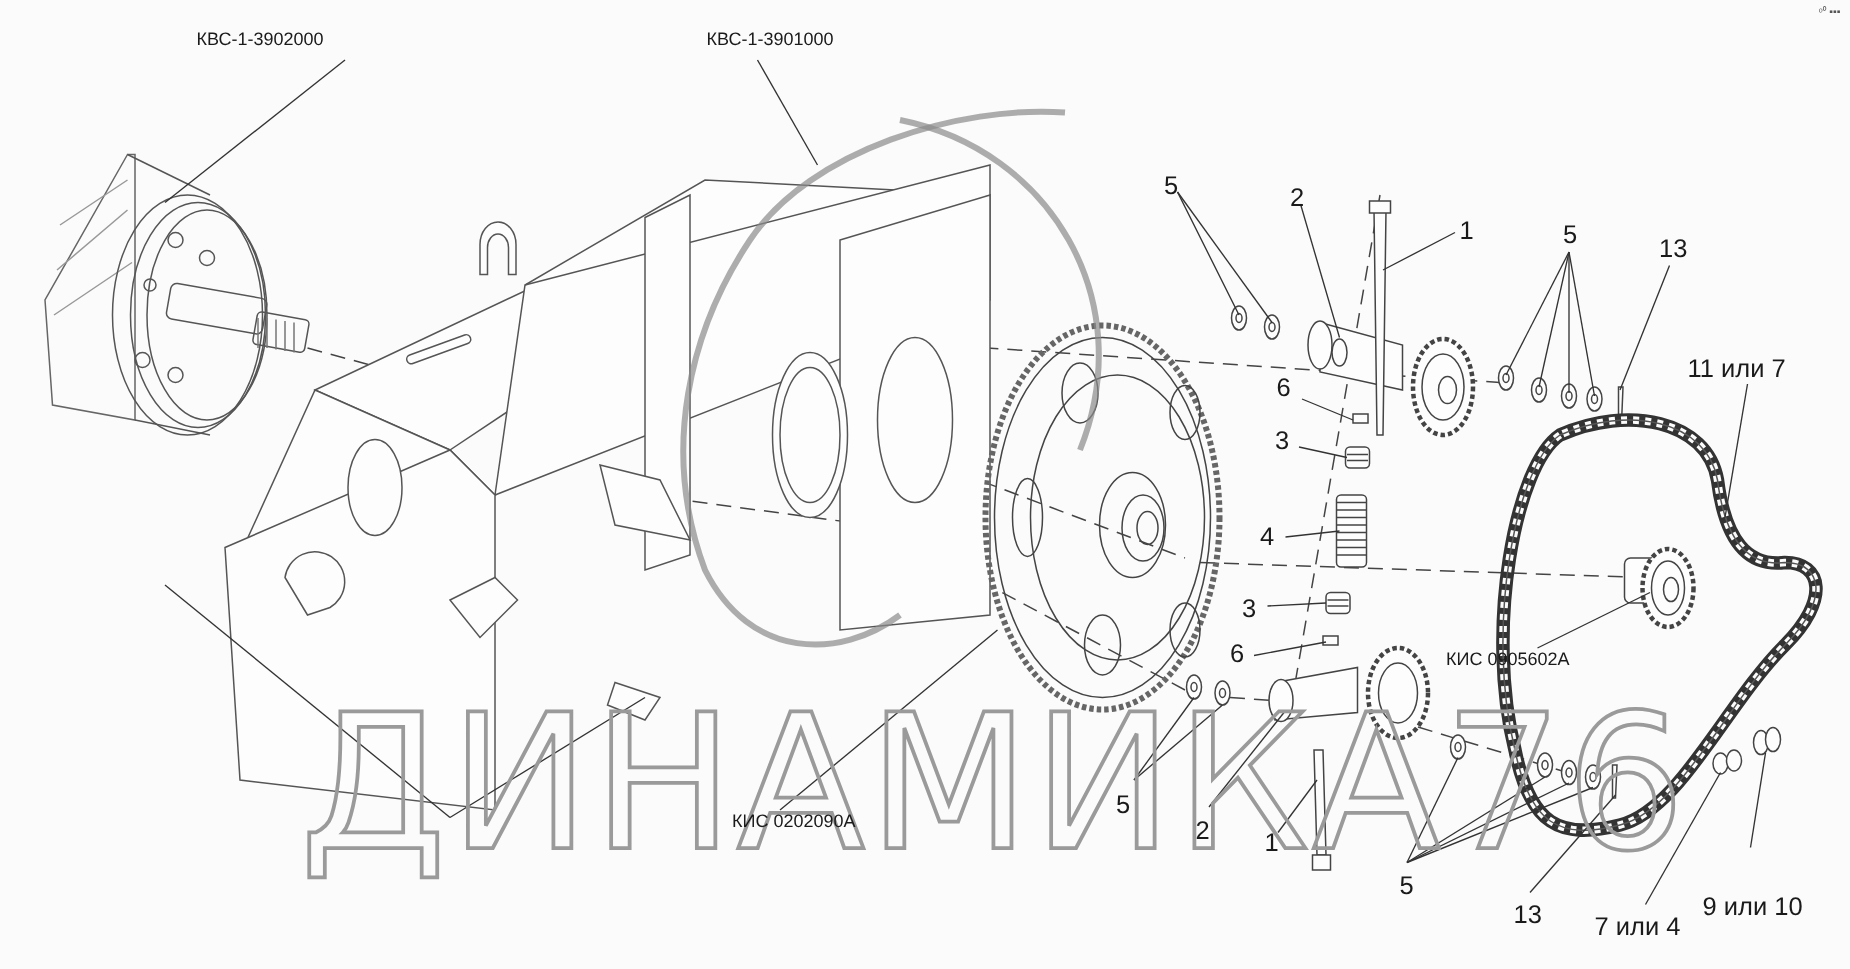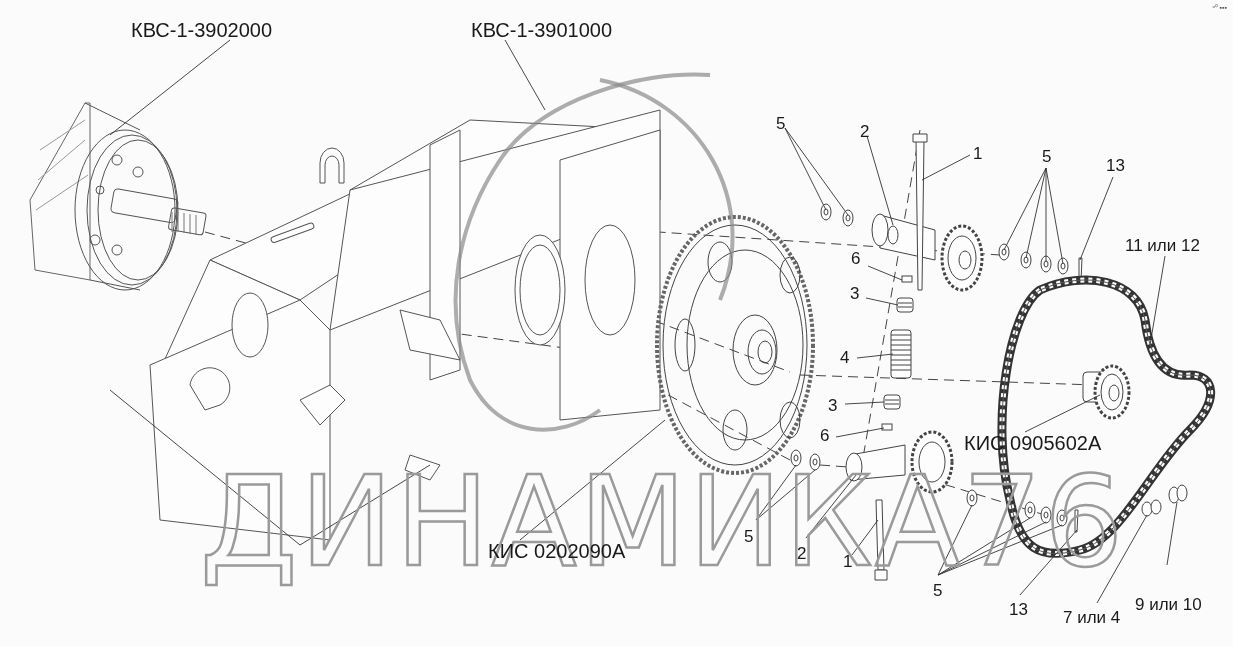--- a/index.html
+++ b/index.html
@@ -1,20 +1,20 @@
 <!DOCTYPE html>
 <html><head>
   <meta charset="utf-8">
   <style>
     html, body { margin: 0; padding: 0; background: #fbfbfb; }
     body { width: 1233px; height: 646px; overflow: hidden; position: relative;
            font-family: "Liberation Sans", sans-serif; }
     #stage { position: absolute; left: 0; top: 0; width: 1233px; height: 646px; }
     svg { position: absolute; left: 0; top: 0; }
-    .lbl { position: absolute; font-size: 20px; color: #1a1a1a; white-space: nowrap;
+    .lbl { position: absolute; font-size: 12px; color: #1a1a1a; white-space: nowrap;
            font-family: "Liberation Sans", sans-serif; line-height: 1; }
     .num { font-size: 17px; }
     .corner { position: absolute; right: 6px; top: 3px; font-size: 7px; color: #555; }
   </style>
 </head>
 <body>
 
 <div id="stage">
 
   <svg width="1233" height="646" viewBox="0 0 1233 646">
@@ -211,21 +211,21 @@
   <span class="lbl" style="left:131px;top:20px;">КВС-1-3902000</span>
   <span class="lbl" style="left:471px;top:20px;">КВС-1-3901000</span>
   <span class="lbl" style="left:488px;top:541px;">КИС 0202090А</span>
   <span class="lbl" style="left:964px;top:433px;">КИС 0905602А</span>
 
   <span class="lbl num" style="left:776px;top:115px;">5</span>
   <span class="lbl num" style="left:860px;top:123px;">2</span>
   <span class="lbl num" style="left:973px;top:145px;">1</span>
   <span class="lbl num" style="left:1042px;top:148px;">5</span>
   <span class="lbl num" style="left:1106px;top:157px;">13</span>
-  <span class="lbl num" style="left:1125px;top:237px;">11 или 12</span>
+  <span class="lbl num" style="left:1125px;top:237px;">11 или 7</span>
   <span class="lbl num" style="left:851px;top:250px;">6</span>
   <span class="lbl num" style="left:850px;top:285px;">3</span>
   <span class="lbl num" style="left:840px;top:349px;">4</span>
   <span class="lbl num" style="left:828px;top:397px;">3</span>
   <span class="lbl num" style="left:820px;top:427px;">6</span>
   <span class="lbl num" style="left:744px;top:528px;">5</span>
   <span class="lbl num" style="left:797px;top:545px;">2</span>
   <span class="lbl num" style="left:843px;top:553px;">1</span>
   <span class="lbl num" style="left:933px;top:582px;">5</span>
   <span class="lbl num" style="left:1009px;top:601px;">13</span>

